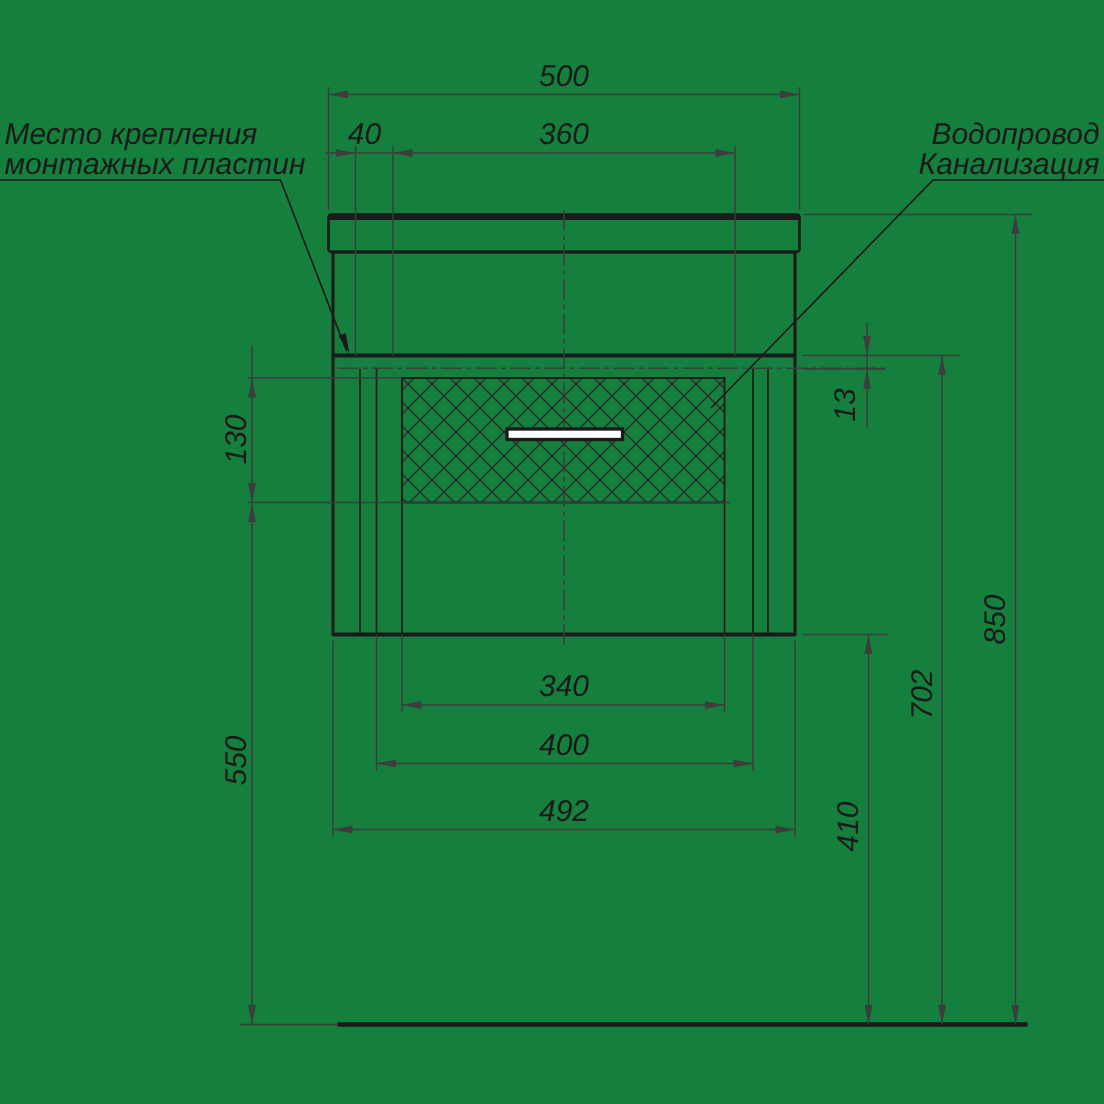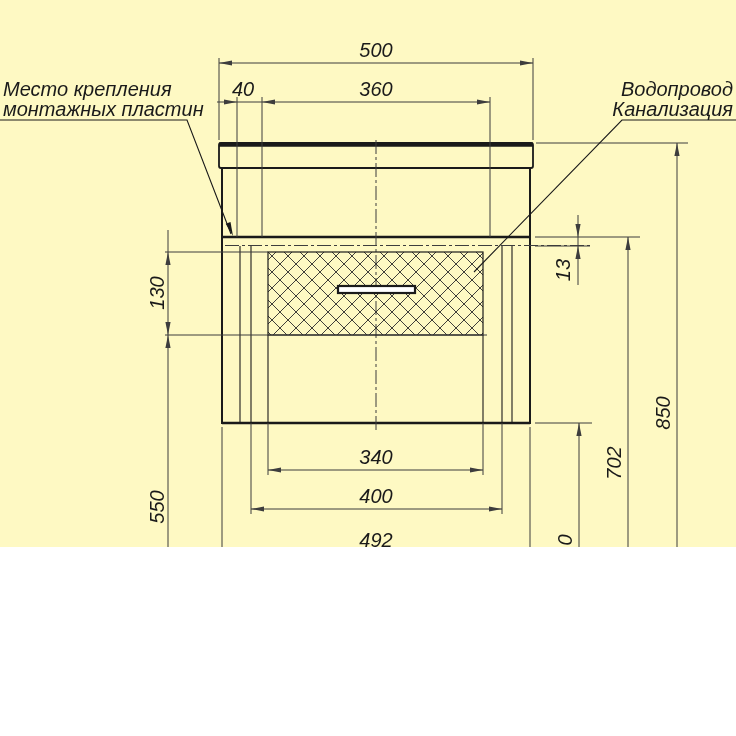--- a/index.html
+++ b/index.html
@@ -1,16 +1,16 @@
 <!DOCTYPE html>
 <html><head>
 <meta charset="utf-8">
 <style>
   html,body{margin:0;padding:0;background:#fff;}
-  .stage{position:relative;width:736px;height:547px;background:#fef9c3;overflow:hidden;
+  .stage{position:relative;width:736px;height:736px;background:#15803d;overflow:hidden;
          font-family:"Liberation Sans", sans-serif;text-decoration:underline;}
   svg text{font-family:"Liberation Sans", sans-serif;font-style:italic;fill:#1a1a1a;}
   .dim-text{font-size:20px;}
   .label-text{font-size:20px;}
   .obj{stroke:#1a1a1a;fill:none;}
   .thin{stroke:#3d3d3d;stroke-width:1;fill:none;}
   .arr{fill:#3d3d3d;stroke:none;}
   .arrdark{fill:#1a1a1a;stroke:none;}
 </style>
 </head>

